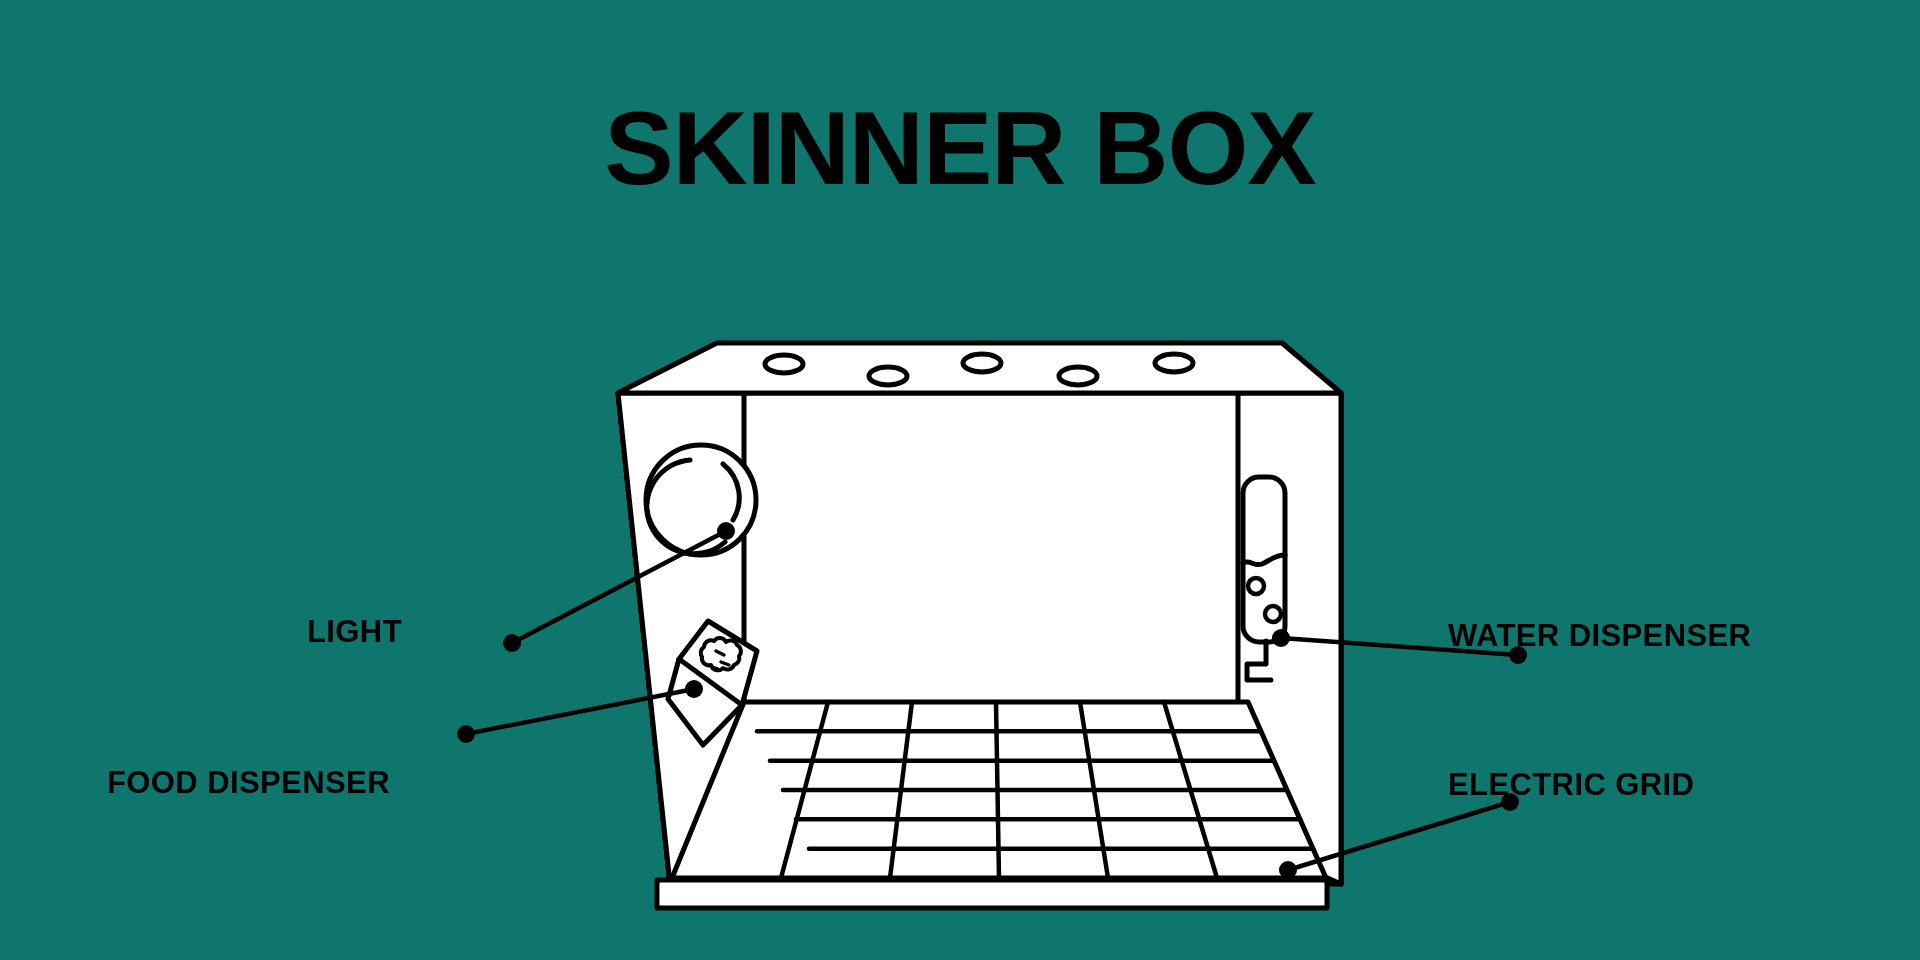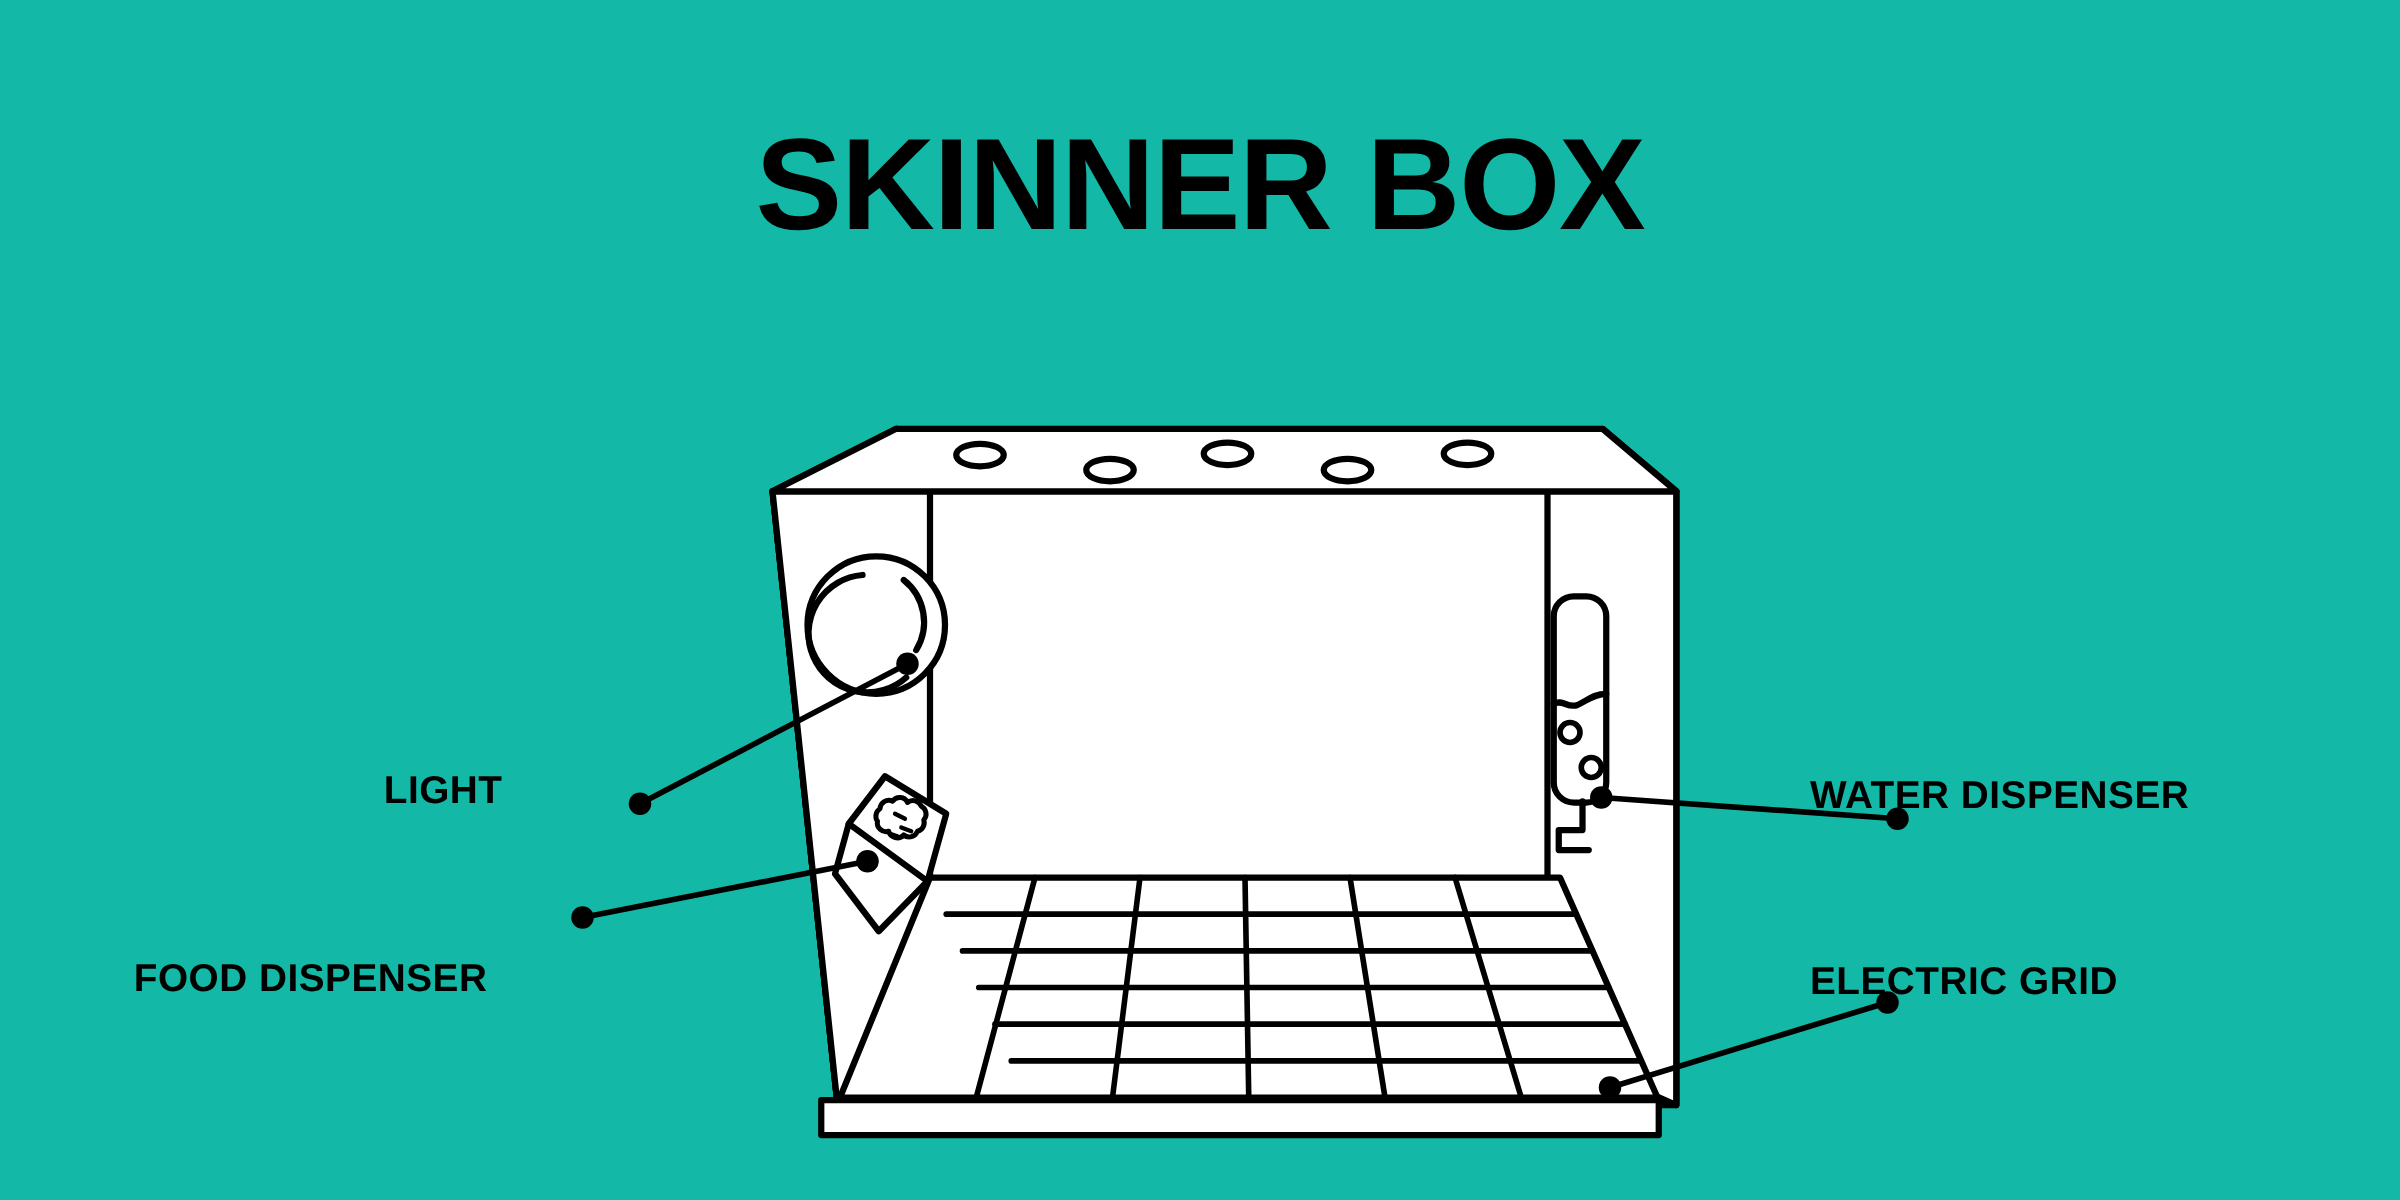--- a/index.html
+++ b/index.html
@@ -4,21 +4,21 @@
 <style>
   html, body {
     margin: 0;
     padding: 0;
     background: #ffffff;
   }
   #page {
     position: relative;
     width: 1920px;
     height: 960px;
-    background: #14b8a6;
+    background: #0f766e;
     overflow: hidden;
     font-family: "Liberation Sans", sans-serif;
   }
   #title {
     position: absolute;
     left: 0;
     top: 96px;
     width: 1920px;
     text-align: center;
     font-family: "Liberation Sans", sans-serif;

